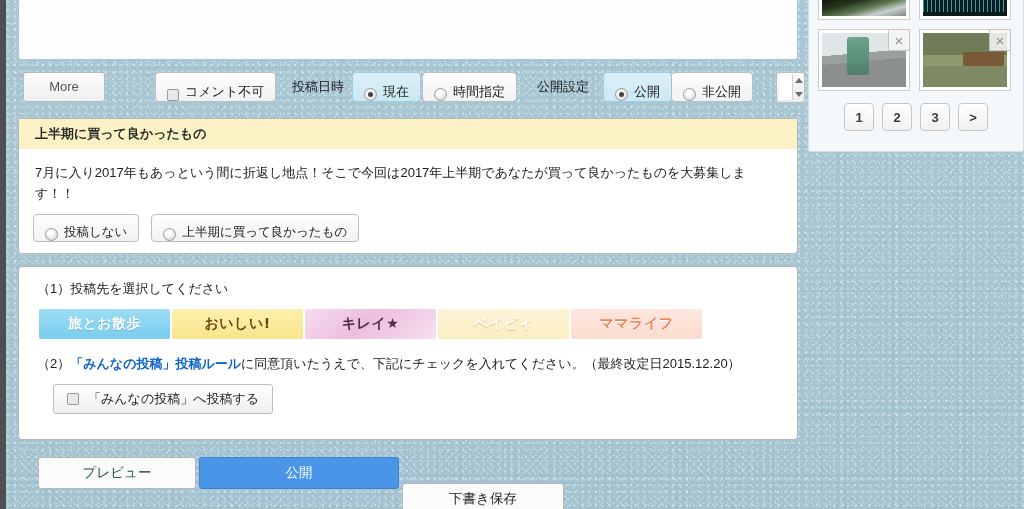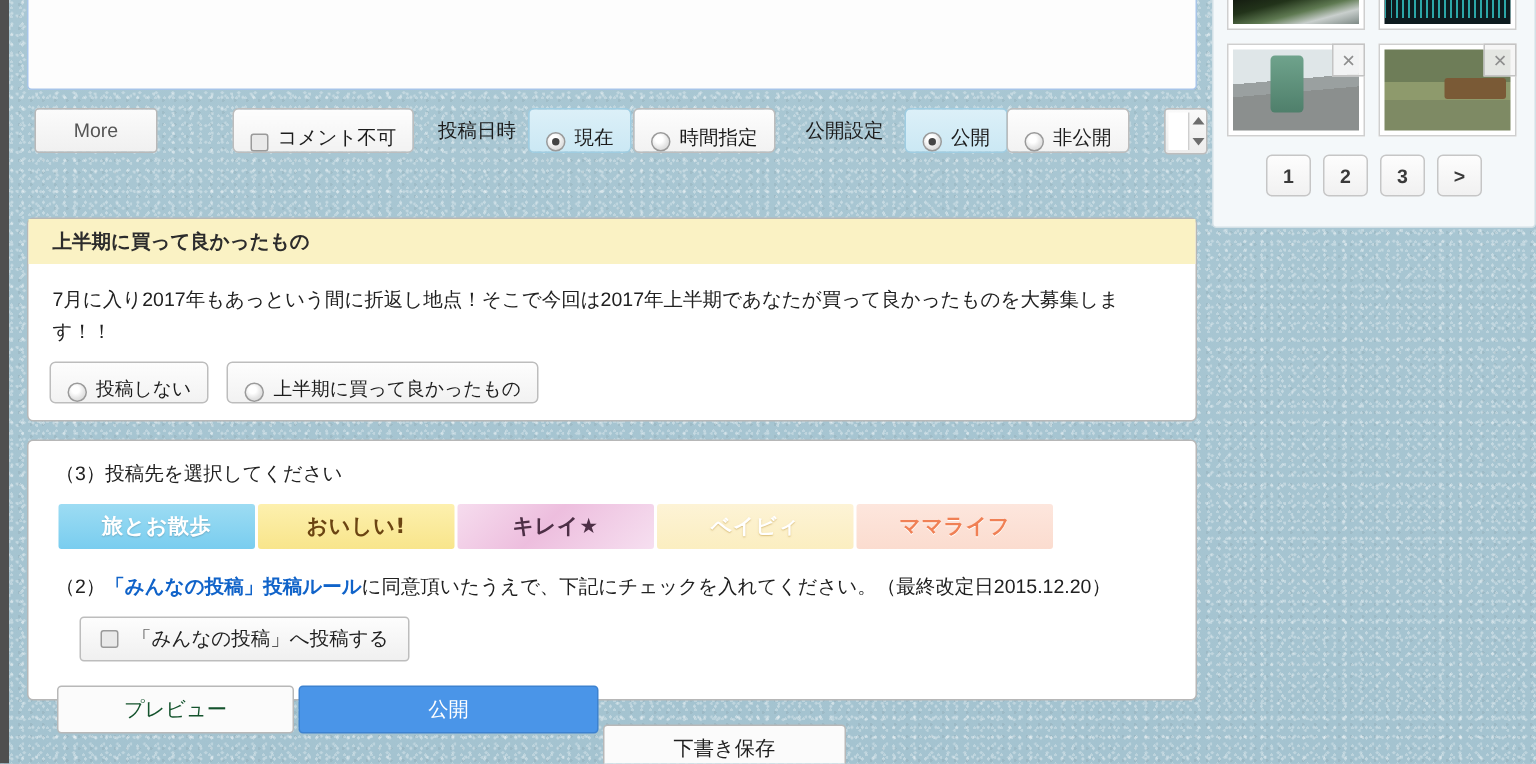--- a/index.html
+++ b/index.html
@@ -84,21 +84,21 @@
   .spinner .sp-field { flex:1; background:#fff; border-right:1px solid #cfcfcf; margin:2px 0 2px 2px; }
   .spinner .sp-arrows { width:11px; display:flex; flex-direction:column;
      align-items:center; justify-content:space-around; }
   .sp-up, .sp-dn { width:0; height:0; border-left:4px solid transparent; border-right:4px solid transparent; cursor:pointer; }
   .sp-up { border-bottom:5px solid #6d6d6d; }
   .sp-dn { border-top:5px solid #6d6d6d; }
 
   
   .panel {
     position:absolute; left:12px; width:780px;
-    background:#fff; border:1px solid #b7b7b7; border-radius:4px;margin-top:27px;
+    background:#fff; border:1px solid #b7b7b7; border-radius:4px;
   }
   #campaign-panel { top:118px; height:136px; }
   .camp-head {
     background:#faf2c4; height:30px; line-height:30px;
     padding-left:16px; font-size:13px; font-weight:bold; color:#2c2c2c;
   }
   .camp-body { padding:13px 16px 0 16px; font-size:13px; color:#212121; line-height:1.62; }
   .camp-opts { padding:10px 0 0 14px; display:flex; gap:12px; }
   #campaign-panel .pill { height:28px; font-size:12.5px; }
 
@@ -238,21 +238,21 @@
       </div>
       <div class="pill">
         <span class="rdo"></span>
         <span>上半期に買って良かったもの</span>
       </div>
     </div>
   </div>
 
   <div class="panel" id="target-panel">
     <div class="tp-inner">
-      <p class="tp-line">（3）投稿先を選択してください</p>
+      <p class="tp-line">（1）投稿先を選択してください</p>
 
       <div class="banners">
         <div class="banner b-tabi">旅とお散歩</div>
         <div class="banner b-oishii">おいしい!</div>
         <div class="banner b-kirei">キレイ★</div>
         <div class="banner b-baby">ベイビィ</div>
         <div class="banner b-mama">ママライフ</div>
       </div>
 
       <p class="tp-line"><span>（2）</span><a href="#">「みんなの投稿」投稿ルール</a><span>に同意頂いたうえで、下記にチェックを入れてください。（最終改定日2015.12.20）</span></p>

